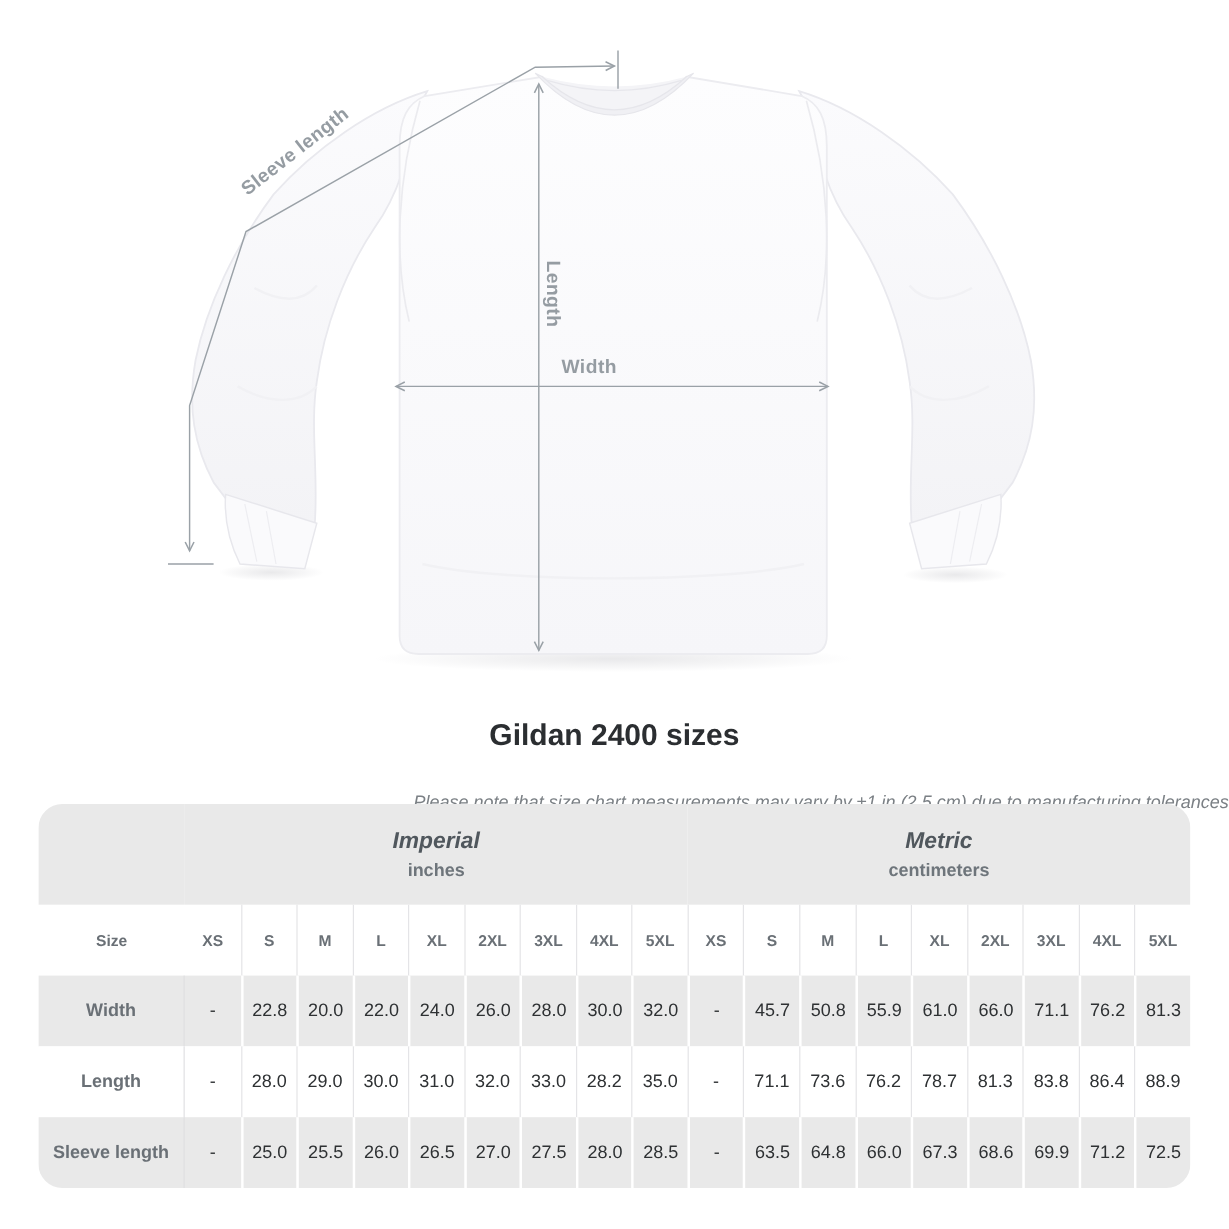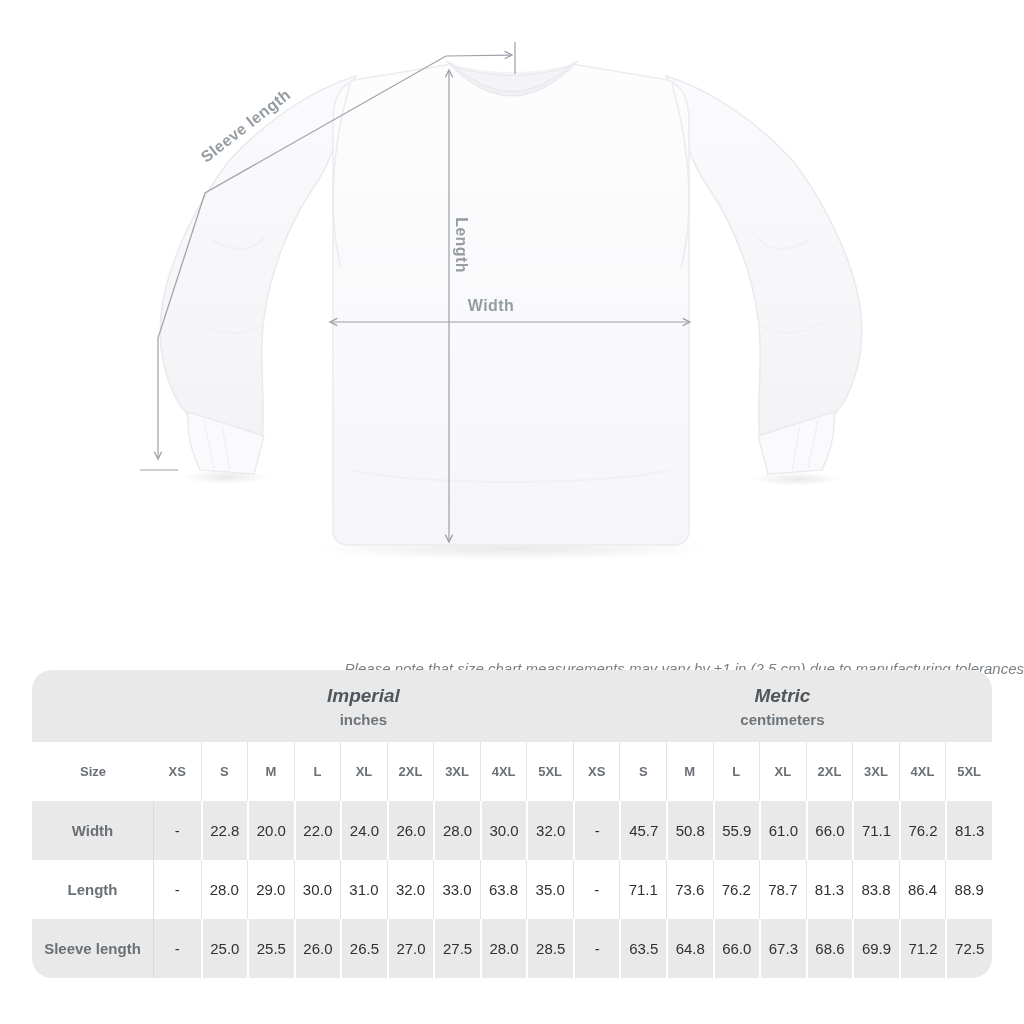--- a/index.html
+++ b/index.html
@@ -21,21 +21,21 @@
     position:absolute;top:660px;left:0;width:100%;text-align:right;
     font-size:15px;font-style:italic;color:#7b8085;
   }
   .table-wrap{
     position:absolute;left:32px;top:670px;width:960px;
     border-radius:20px;overflow:hidden;
   }
   table{width:100%;border-collapse:separate;border-spacing:0;table-layout:fixed;}
   th,td{box-sizing:border-box;padding:0;vertical-align:middle;text-align:center;}
   col.c-label{width:122px;}
-  .unit-row th{background:#e9e9e9;height:72px;}
+  .unit-row th{background:#e9e9e9;height:84px;}
   .unit-label{font-size:19px;font-weight:bold;font-style:italic;color:#50575d;}
   .unit-sub{font-size:15px;color:#6e757b;margin-top:4px;}
   .size-row th{
     height:59px;background:#ffffff;font-size:13px;font-weight:bold;color:#6a7076;
     border-left:1px solid #e4e4e7;
   }
   .size-row th.label-cell,.size-row th:nth-child(2){border-left:none;}
   td{height:59px;font-size:15px;color:#2e3133;}
   td.label-cell{font-weight:bold;color:#6a7076;border-right:1px solid #dcdcdf;}
   tr.white td{background:#ffffff;border-left:1px solid #e4e4e7;}
@@ -115,20 +115,21 @@
       <polyline points="512,55 446,56 205,193 158,338 158,459" marker-start="url(#arw)" marker-end="url(#arw)"></polyline>
       <line x1="515" y1="42" x2="515" y2="74"></line>
       <line x1="140" y1="470" x2="178" y2="470"></line>
     </g>
 
     <text class="mlabel" text-anchor="middle" x="491" y="311">Width</text>
     <text class="mlabel" text-anchor="middle" x="456" y="245" transform="rotate(90 456 245)">Length</text>
     <text class="mlabel" text-anchor="middle" x="249" y="130" transform="rotate(-38 249 130)">Sleeve length</text>
   </svg>
 
+  <div class="title">Gildan 2400 sizes</div>
   <div class="subtitle">Please note that size chart measurements may vary by ±1 in (2.5 cm) due to manufacturing tolerances</div>
 
   <div class="table-wrap">
     <table>
       <colgroup id="cols">
           <col class="c-label">
           <col>
           <col>
           <col>
           <col>
@@ -205,21 +206,21 @@
           </tr>
           <tr class="white">
             <td class="label-cell">Length</td>
             <td>-</td>
             <td>28.0</td>
             <td>29.0</td>
             <td>30.0</td>
             <td>31.0</td>
             <td>32.0</td>
             <td>33.0</td>
-            <td>63.8</td>
+            <td>28.2</td>
             <td>35.0</td>
             <td>-</td>
             <td>71.1</td>
             <td>73.6</td>
             <td>76.2</td>
             <td>78.7</td>
             <td>81.3</td>
             <td>83.8</td>
             <td>86.4</td>
             <td>88.9</td>

